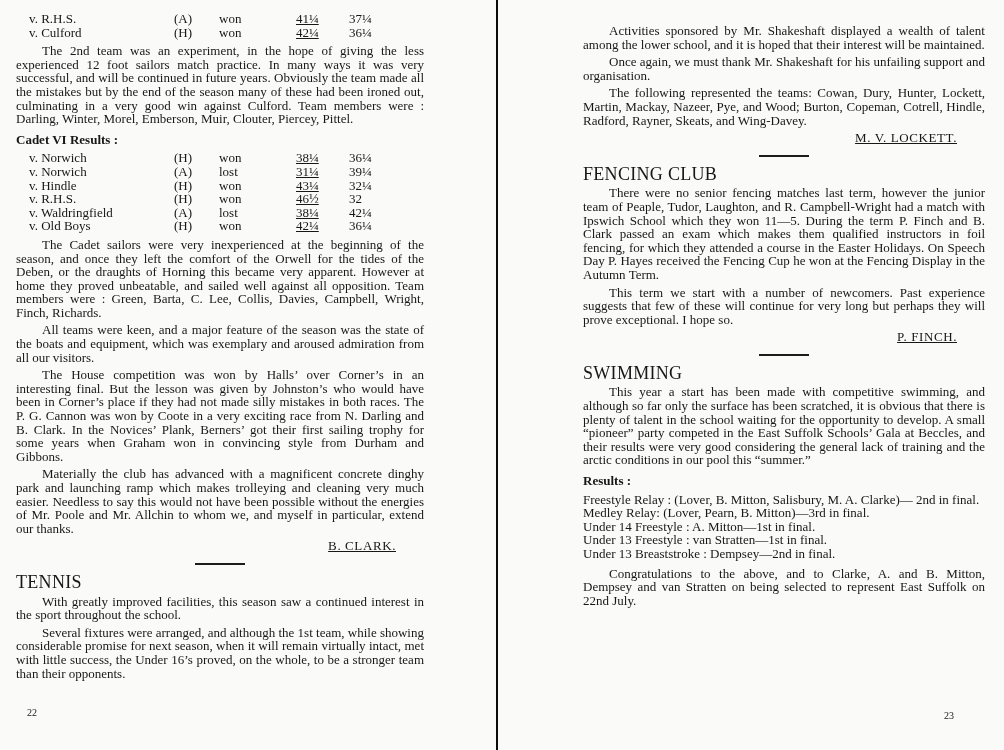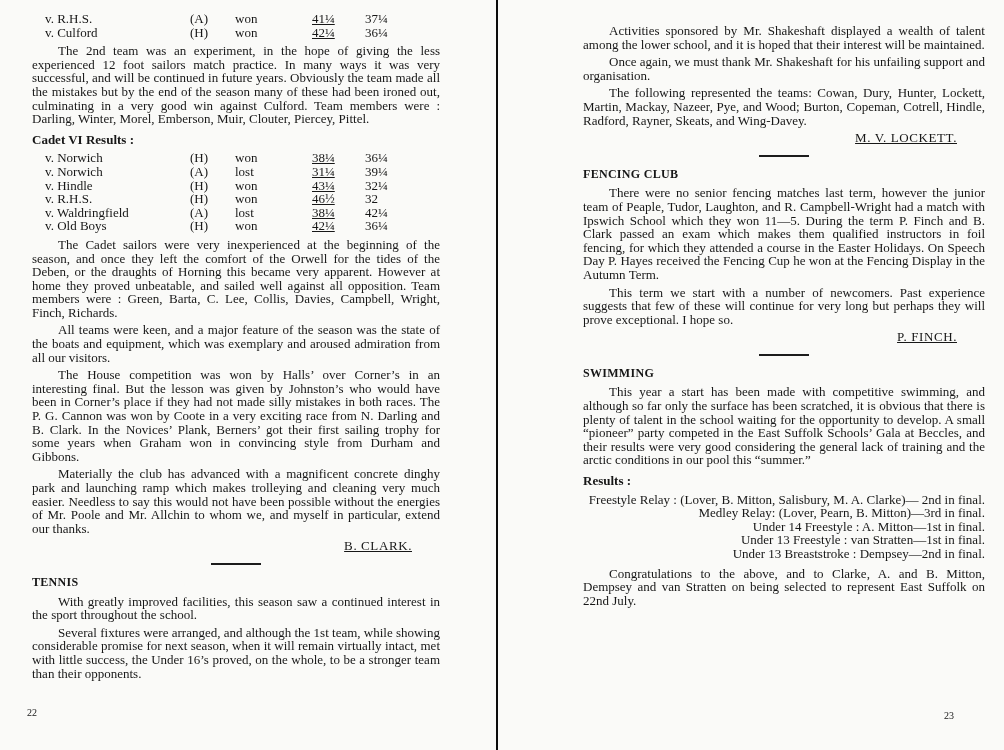--- a/index.html
+++ b/index.html
@@ -15,21 +15,21 @@
     position: absolute;
     left: 496px; top: 0;
     width: 2px; height: 750px;
     background: #0b0b0b;
   }
   .page {
     position: absolute;
     font-size: 13px;
     line-height: 13.6px;
   }
-  .page-left  { left: 32px; top: 12px; width: 408px; }
+  .page-left  { left: 16px; top: 12px; width: 408px; }
   .page-right { left: 583px; top: 24px; width: 402px; }
 
   p.para {
     text-align: justify;
     text-indent: 26px;
     margin-bottom: 4px;
   }
 
   .score-table { margin-bottom: 5px; }
   .score-row { display: flex; }
@@ -37,41 +37,40 @@
   .col-ven { width: 45px; }
   .col-res { width: 77px; }
   .col-s1  { width: 53px; text-decoration: underline; }
   .col-s2  { flex: 1; }
 
   .sub-heading {
     font-weight: bold;
     margin: 7px 0 5px;
   }
   .sec-heading {
-    font-weight: bold;
-    font-size: 12px;
+    font-weight: normal;
+    font-size: 18px;
     letter-spacing: 0.3px;
     margin: 2px 0 5px;
   }
   .signature {
     text-align: right;
     padding-right: 28px;
     letter-spacing: 0.6px;
     margin-top: 3px;
     text-decoration: underline;
   }
   .hrule {
     width: 50px; height: 2px;
     background: #1c1c1c;
     margin: 10px auto 11px;
   }
   .result-line {
     padding-left: 34px;
     text-indent: -34px;
-    text-align: right;
   }
   .congrats { margin-top: 6px; }
   .page-num {
     position: absolute;
     font-size: 10px;
   }
   .page-num-left  { left: 27px;  top: 707px; }
   .page-num-right { left: 944px; top: 710px; font-family: Liberation Serif, serif; }
 </style>
 </head>

